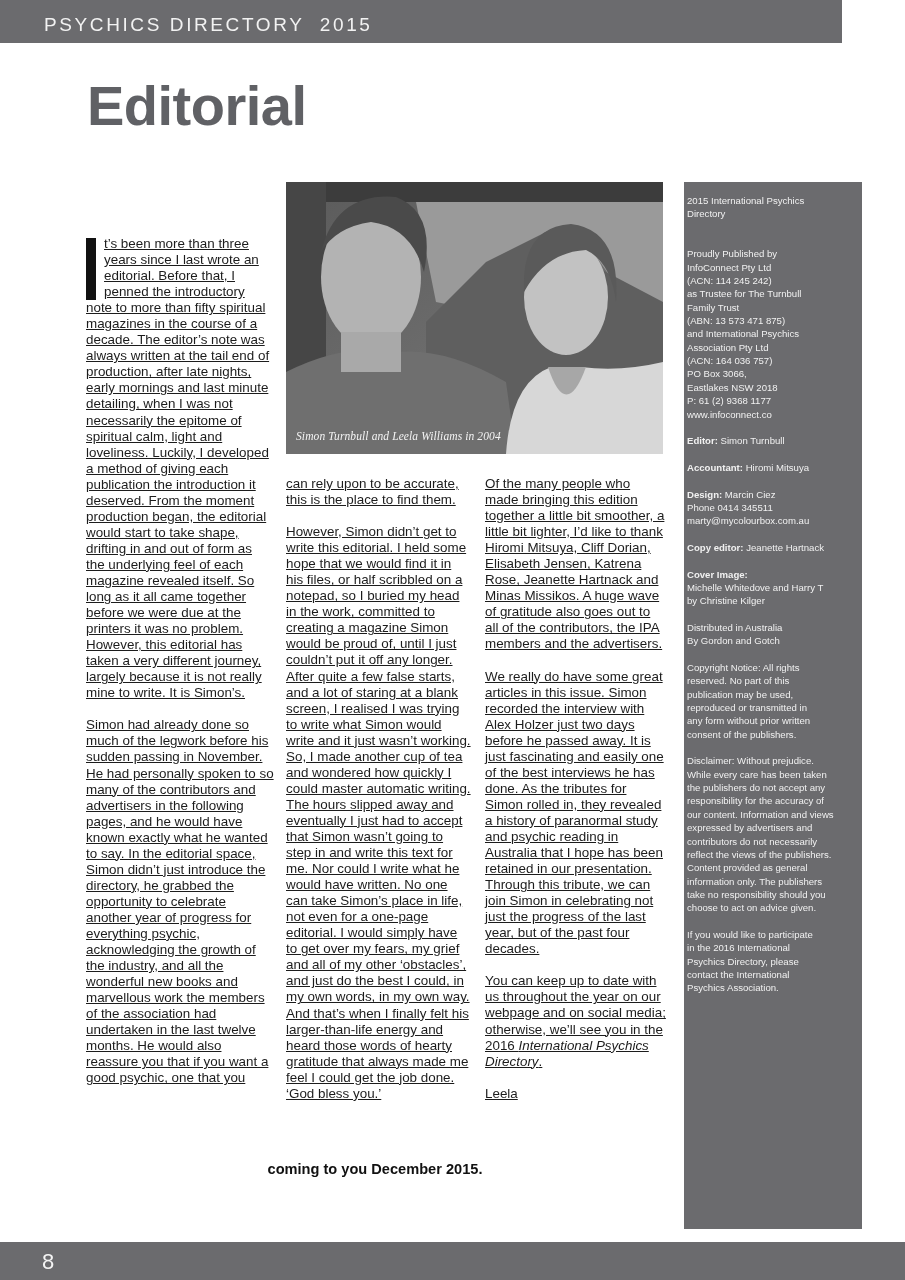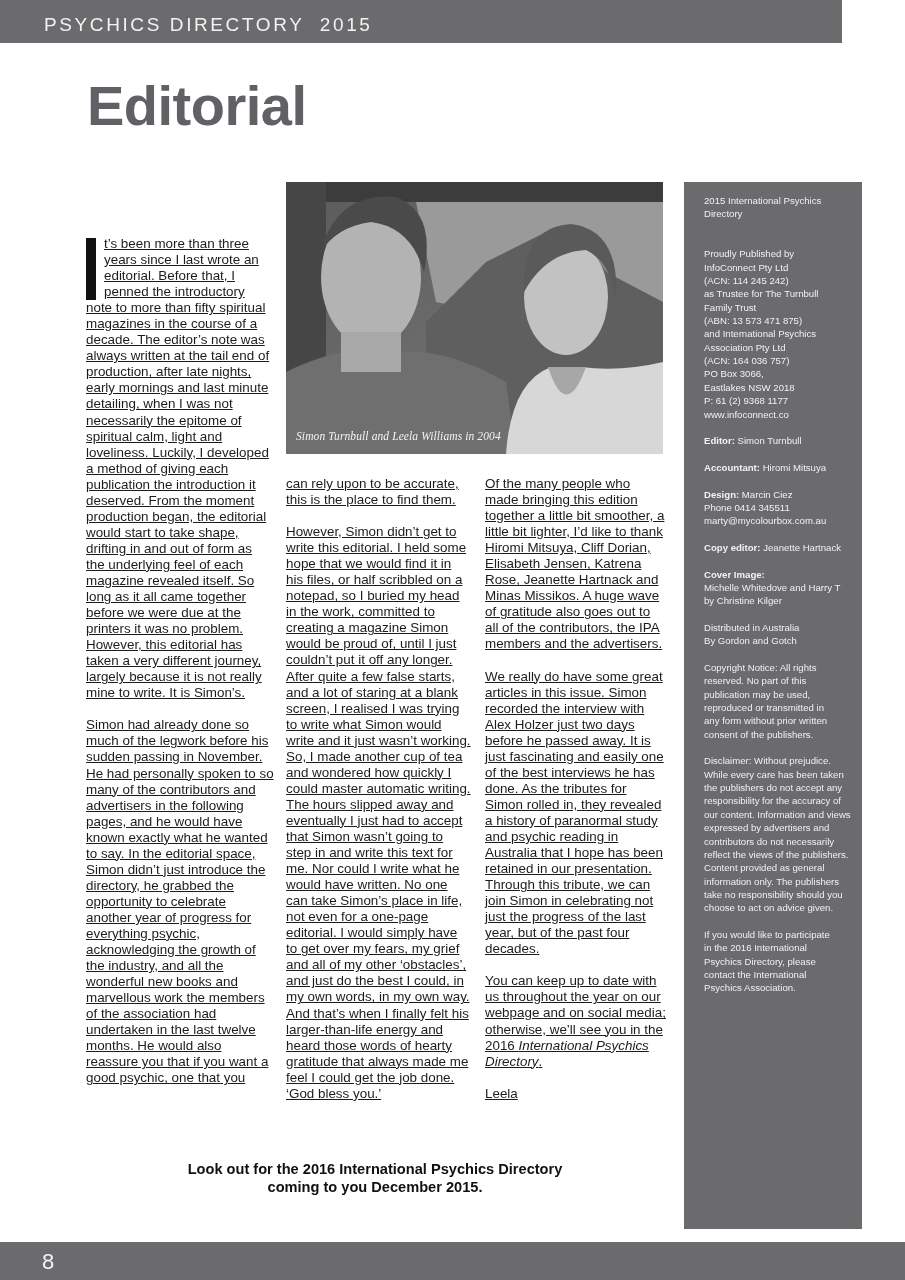--- a/index.html
+++ b/index.html
@@ -17,21 +17,21 @@
   .col1 { left: 86px; top: 236px; width: 188px; }
   .col2 { left: 286px; top: 476px; width: 186px; }
   .col3 { left: 485px; top: 476px; width: 182px; }
 
   .dropcap { float: left; width: 10px; height: 62px; background: #111; margin: 2px 8px 0 0; }
 
   .photo { position: absolute; left: 286px; top: 182px; width: 377px; height: 272px; overflow: hidden; background: #6a6a6a; font-style: italic; }
   .photo svg { display: block; }
   .photo .caption { position: absolute; left: 10px; top: 248px; font-family: "Liberation Serif", serif; font-size: 11.5px; color: #f4f4f4; letter-spacing: 0.1px; }
 
-  .sidebar { position: absolute; left: 684px; top: 182px; width: 178px; height: 1047px; background: #6b6b6e; padding: 12px 10px 0 20px; color: #f1f1f1; font-size: 9.6px; line-height: 13.35px; }
+  .sidebar { position: absolute; left: 684px; top: 182px; width: 178px; height: 1047px; background: #6b6b6e; padding: 12px 10px 0 3px; color: #f1f1f1; font-size: 9.6px; line-height: 13.35px; }
   .sidebar .blk { margin-bottom: 13.35px; }
   .sidebar .blk.gap2 { margin-bottom: 26.7px; }
   .sidebar b { font-weight: bold; }
   .sidebar .line { display: block; white-space: nowrap; }
 
   .promo { position: absolute; left: 150px; top: 1160px; width: 450px; text-align: center; font-size: 14.6px; font-weight: bold; line-height: 18.2px; color: #111; }
 
   .bottom-bar { position: absolute; left: 0; top: 1242px; width: 905px; height: 38px; background: #6b6b6e; }
   .bottom-bar .page-num { position: absolute; left: 42px; top: 9px; font-size: 22px; color: #f4f4f4; line-height: 1; }
 </style>
@@ -156,19 +156,18 @@
   <div class="blk">
     <span class="line">If you would like to participate</span>
     <span class="line">in the 2016 International</span>
     <span class="line">Psychics Directory, please</span>
     <span class="line">contact the International</span>
     <span class="line">Psychics Association.</span>
   </div>
 </aside>
 
 <div class="promo">
-  <div>Look out for the 2016 International Psychics Directory</div>
   <div>coming to you December 2015.</div>
 </div>
 
 <div class="bottom-bar">
   <span class="page-num">8</span>
 </div>
 
 </body></html>

